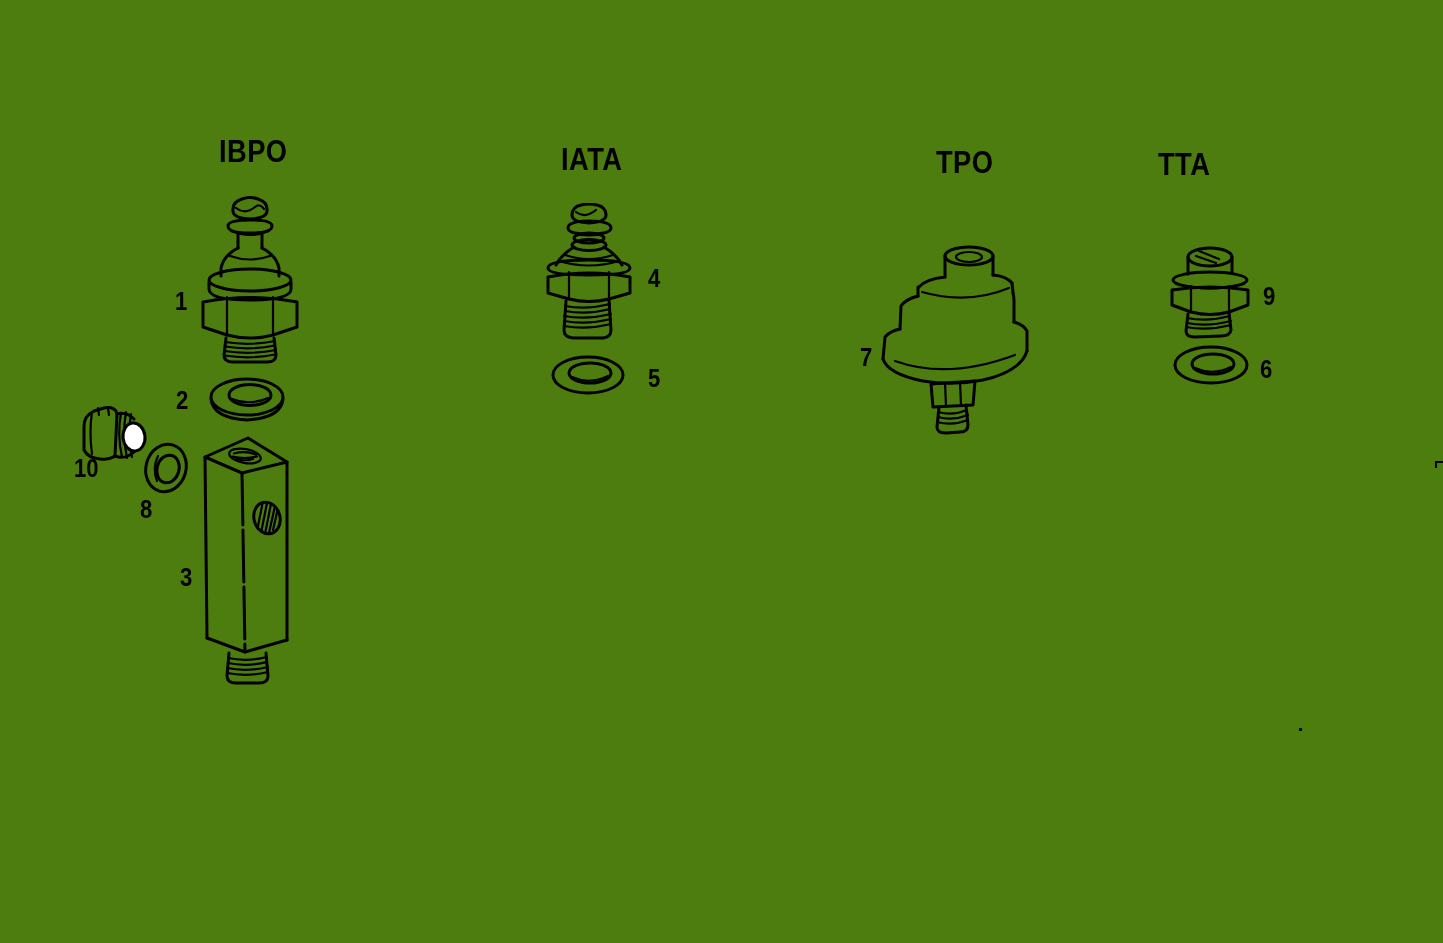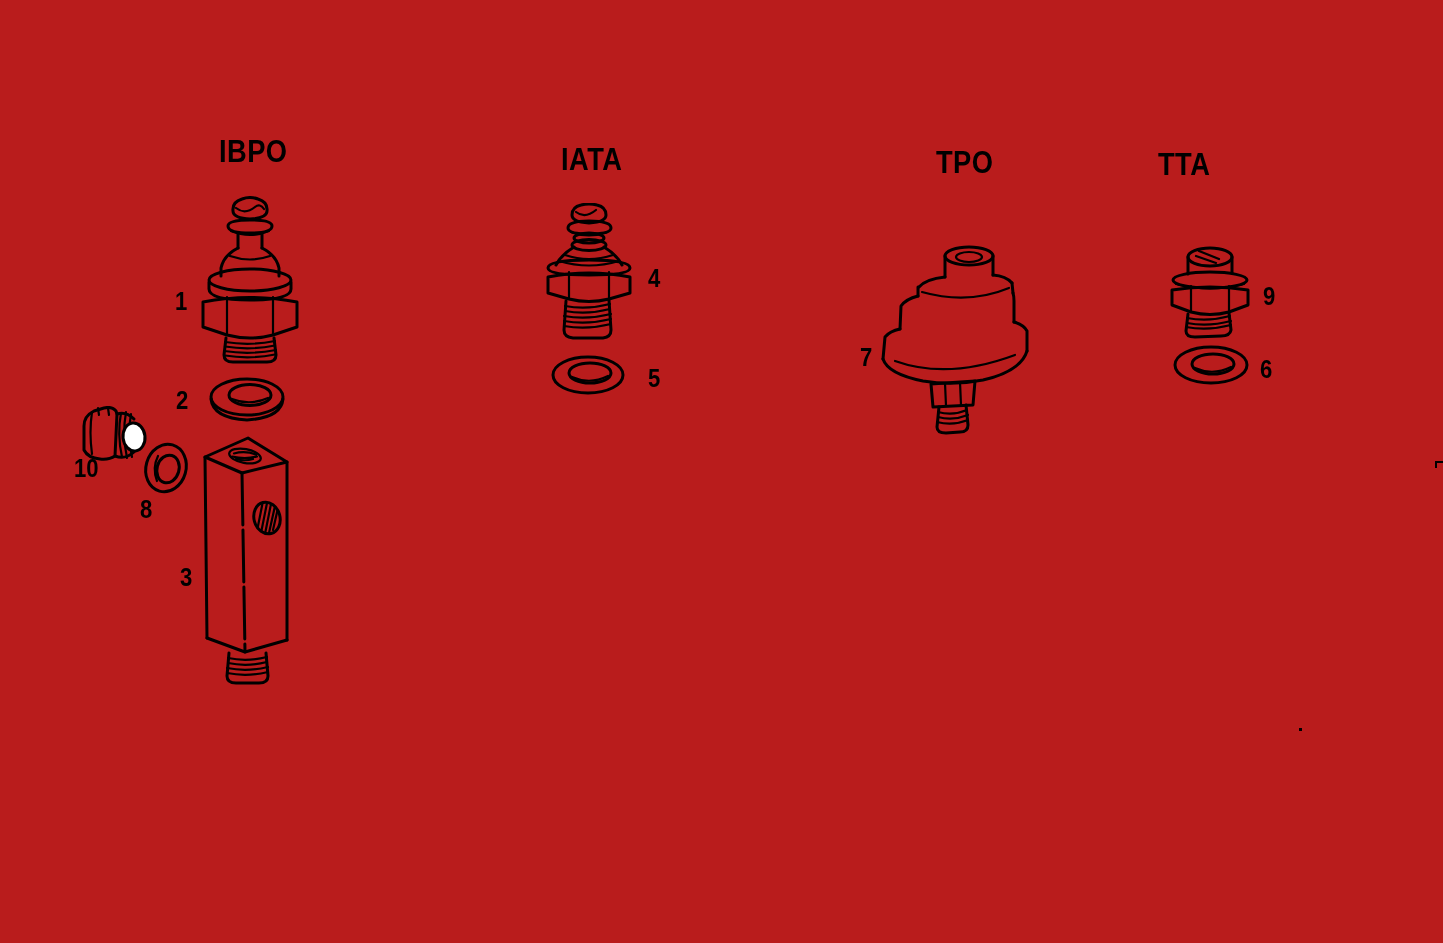--- a/index.html
+++ b/index.html
@@ -1,17 +1,17 @@
 <!DOCTYPE html>
 <html><head>
 <meta charset="utf-8">
 <style>
   html,body{margin:0;padding:0;background:#ffffff;}
   .canvas{
-    position:relative;width:1443px;height:943px;background:#b91c1c;
+    position:relative;width:1443px;height:943px;background:#4d7c0f;
     font-family:"Liberation Sans",sans-serif;color:#000;overflow:hidden;text-decoration:underline;
   }
   .group-label{
     position:absolute;font-size:31px;font-weight:bold;letter-spacing:.5px;
     transform:scaleX(.88);transform-origin:left top;white-space:nowrap;
   }
   .callout{
     position:absolute;font-size:26px;font-weight:bold;
     transform:scaleX(.85);transform-origin:left top;white-space:nowrap;
   }

